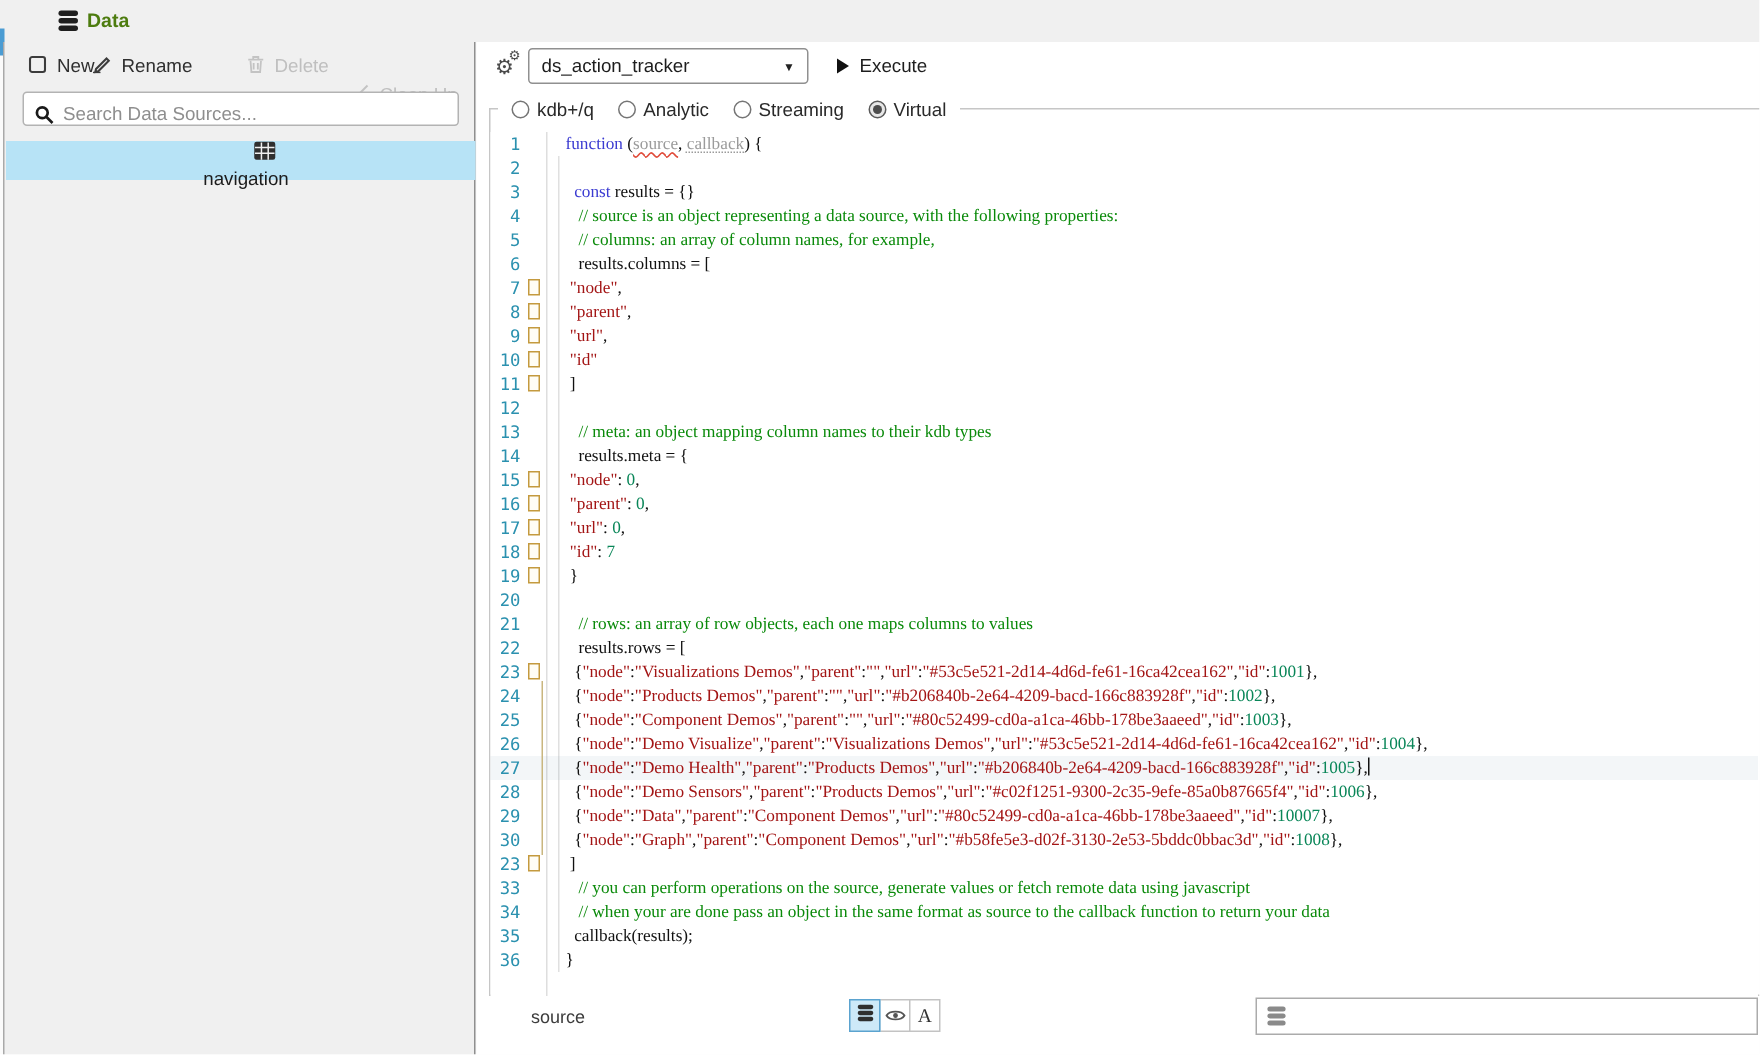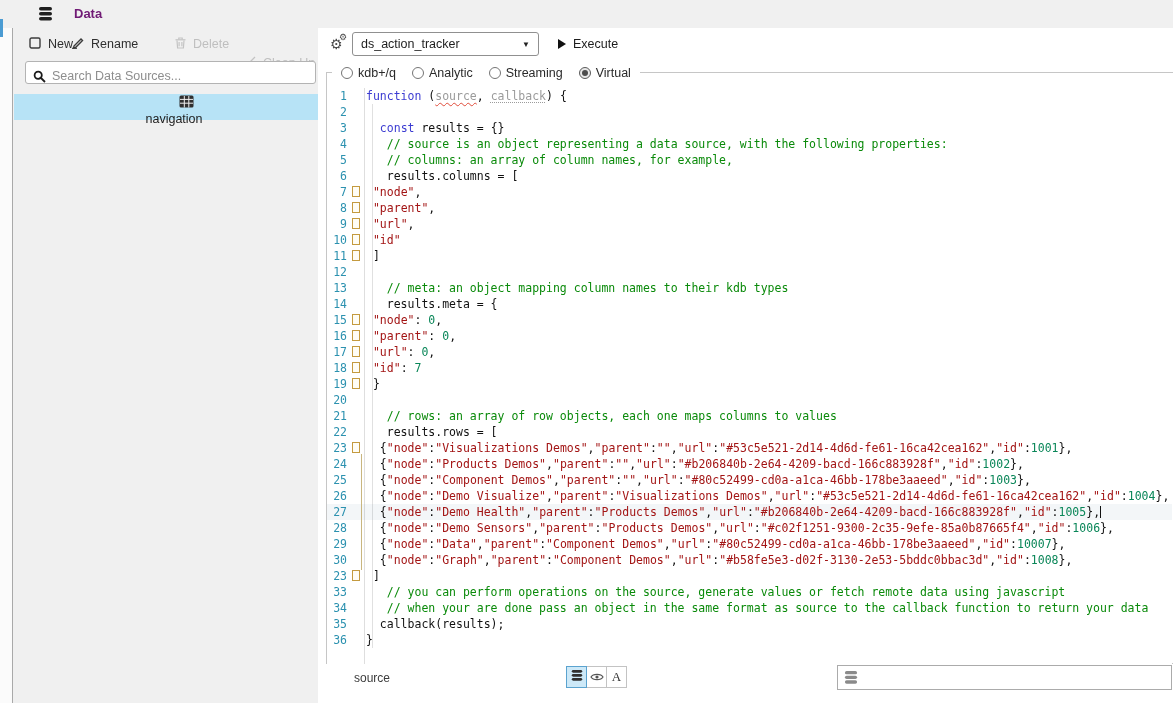--- a/index.html
+++ b/index.html
@@ -2,26 +2,26 @@
 <html style="--sel: #b7e3f6; --kw: #3b3bd1; --st: #a31515; --nu: #098658; --cm: #0a8a0a; --ln: #2b91af; --mk: #c49a3f;"><head>
 <meta charset="utf-8">
 <style>
   * { margin:0; padding:0; box-sizing:border-box; }
   html,body { width:1173px; height:703px; overflow:hidden; background:#fff;
               font-family:"Liberation Sans", sans-serif; }
   .app { position:relative; width:1173px; height:703px; background:#fbfbfb; }
 
   
   .top-strip { position:absolute; left:0; top:0; width:1173px; height:28px; background:#f0f0f0; }
-  .top-title { position:absolute; left:74px; top:6px; font-size:13px; font-weight:bold; color:#701a75; }
+  .top-title { position:absolute; left:58px; top:6px; font-size:13px; font-weight:bold; color:#4d7c0f; }
   .top-db-icon { position:absolute; left:38px; top:6px; }
   .edge-accent { position:absolute; left:0; top:19px; width:3px; height:18px; background:#4b9cd3; }
 
   
-  .left-panel { position:absolute; left:12px; top:28px; width:315px; height:675px;
+  .left-panel { position:absolute; left:2px; top:28px; width:315px; height:675px;
                 background:#f0f0f0; border-left:1px solid #a9a9a9; border-right:1px solid #8f8f8f; }
   .lp-toolbar { position:absolute; top:7px; left:0; width:100%; height:20px; }
   .tb-btn { position:absolute; top:0; height:18px; display:flex; align-items:center; gap:7px;
             background:none; border:none; font-family:inherit; font-size:12.5px; color:#2f2f2f; cursor:pointer; }
   .tb-btn.disabled { color:#bfbfbf; }
   .tb-new { left:16px; } .tb-rename { left:58px; } .tb-delete { left:162px; } .tb-clean { left:230px;margin-top:19px; }
 
   .search-box { position:absolute; left:12px; top:33px; width:291px; height:23px; background:#fff;
                 border:1px solid #b3b3b3; border-radius:3px; display:flex; align-items:flex-end; }
   .search-box svg { margin:0 6px 0 7px; flex:none; }
@@ -63,21 +63,21 @@
 
   
   .editor { position:absolute; left:9px; top:60px; width:845px; height:576px; background:#fff;
             font-family:"DejaVu Sans Mono","Liberation Mono",monospace; font-size:11.5px; cursor:text; }
   .code-row { position:relative; display:flex; height:16px; line-height:16px; white-space:pre; }
   .code-row.active { background:rgba(90,130,160,0.07); }
   .gut-num { width:24px; flex:none; text-align:right; padding-right:4px; color:var(--ln,#2b91af); }
   .gut-mark { width:13px; flex:none; position:relative; }
   .fold-box { position:absolute; left:1px; top:2px; width:8px; height:11px; background:#fffdf5;
               border:1px solid var(--mk,#c49a3f); cursor:pointer; }
-  .code-text { padding-left:2px; color:#111; }
+  .code-text { padding-left:13px; color:#111;font-family:Liberation Serif, serif; }
   .tk { color:var(--kw,#3b3bd1); }
   .ts { color:var(--st,#a31515); }
   .tn { color:var(--nu,#098658); }
   .tc { color:var(--cm,#0a8a0a); }
   .tp { color:#9b9b9b; }
   .tpw { text-decoration:underline wavy #e04b3a 1px; text-underline-offset:2px; }
   .tpd { text-decoration:underline dotted #9b9b9b 1px; text-underline-offset:2px; }
   .caret { display:inline-block; width:1px; height:12px; background:#111; vertical-align:-2px; }
   .gutter-sep { position:absolute; left:37px; top:0; width:1px; height:576px; background:#dedede; }
   .indent-guide { position:absolute; left:45px; top:16px; width:1px; height:544px; background:#e0e0e0; }

